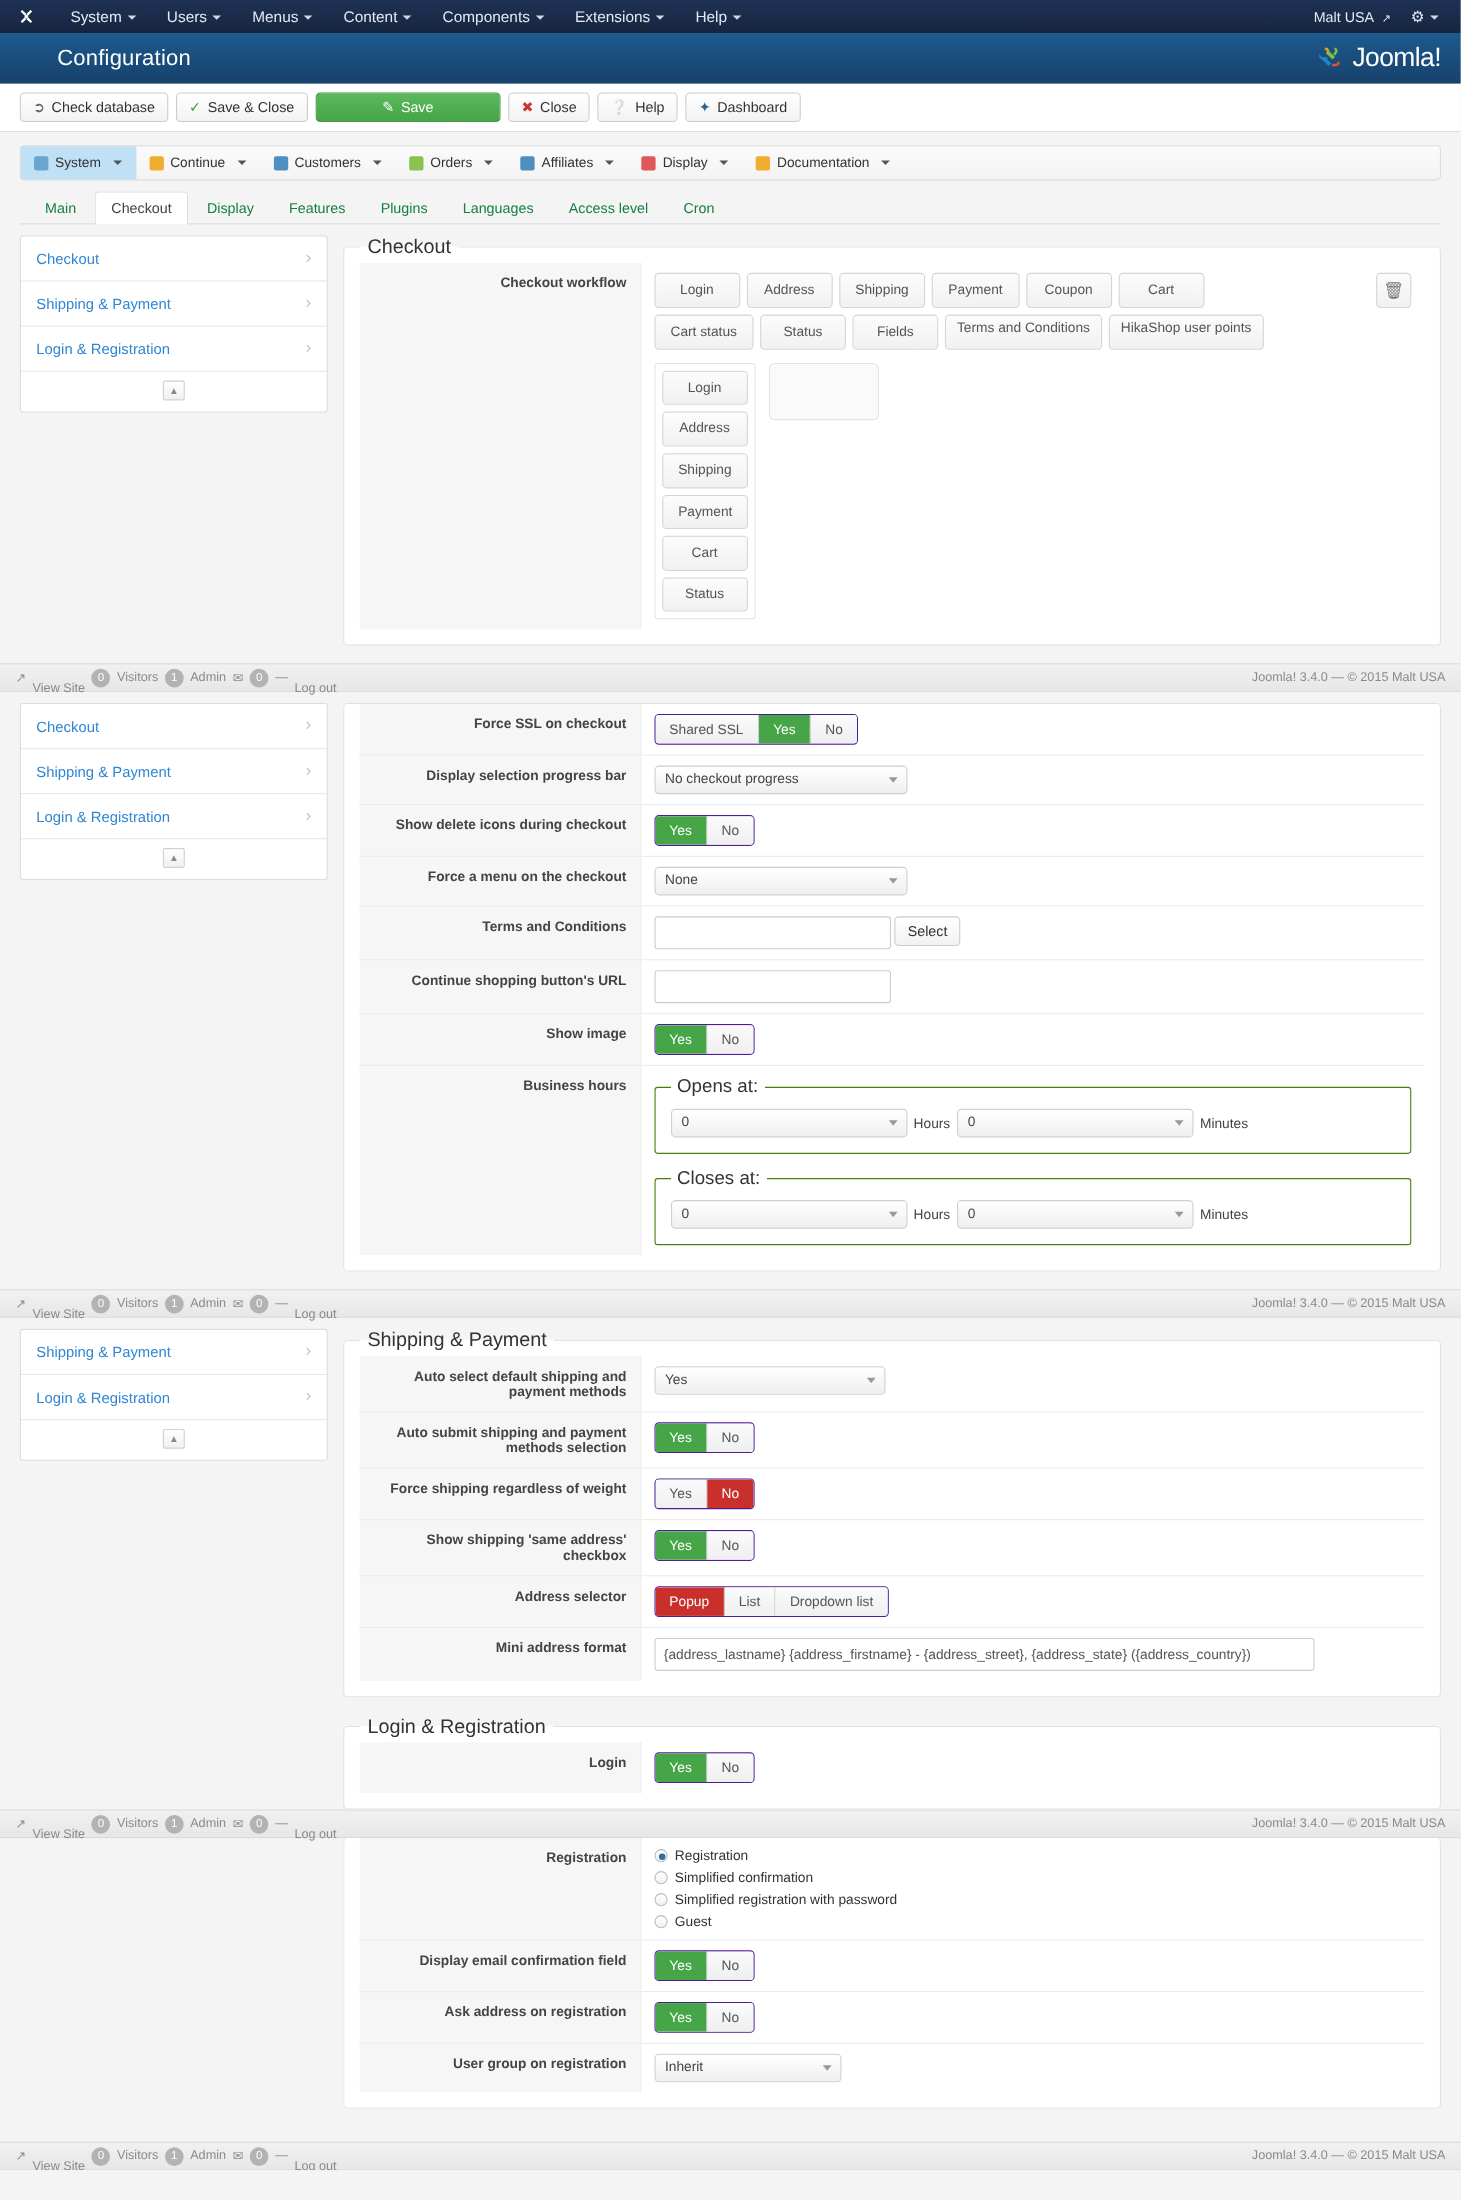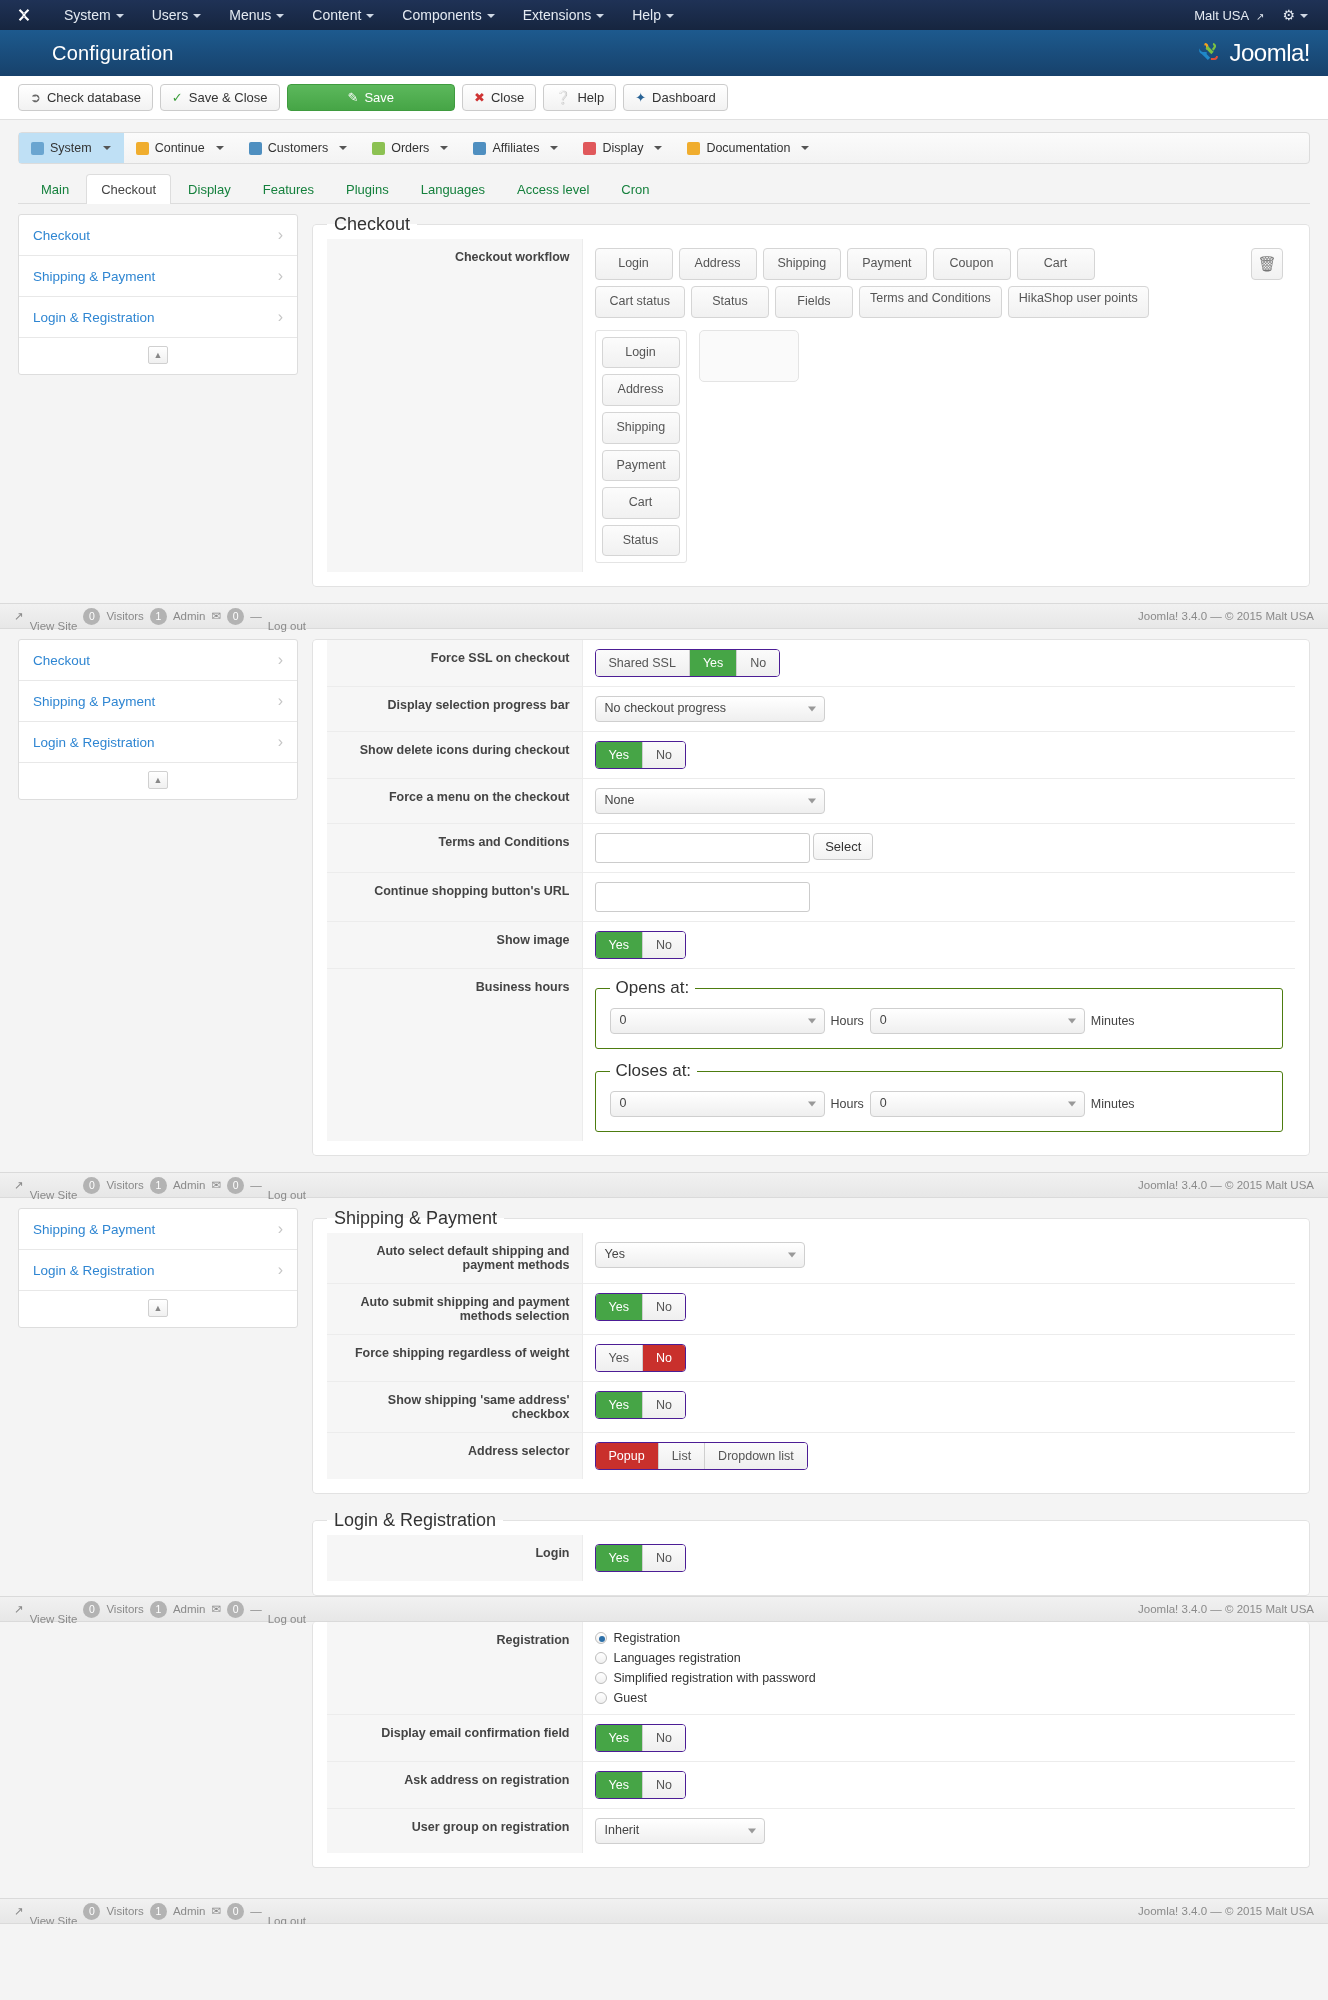--- a/index.html
+++ b/index.html
@@ -687,20 +687,26 @@
         <tr>
           <td class="lbl">Address selector</td>
           <td class="val">
             <div class="toggle">
               <span class="on-red">Popup</span>
               <span>List</span>
               <span>Dropdown list</span>
             </div>
           </td>
         </tr>
+        <tr>
+          <td class="lbl">Mini address format</td>
+          <td class="val">
+            <input class="txt w600" type="text" value="{address_lastname} {address_firstname} - {address_street}, {address_state} ({address_country})" style="">
+          </td>
+        </tr>
       </tbody>
         </table>
     </fieldset>
 
     <fieldset class="panel" style="margin-bottom:0;">
       <legend>Login &amp; Registration</legend>
       <table class="ftable">
         <tbody>
             <tr>
           <td class="lbl">Login</td>
@@ -740,21 +746,21 @@
             <tr>
           <td class="lbl">Registration</td>
           <td class="val">
             <div class="radios">
               <label class="rlab">
                 <span class="radio checked"></span>
                 <span>Registration</span>
               </label>
               <label class="rlab">
                 <span class="radio"></span>
-                <span>Languages registration</span>
+                <span>Simplified confirmation</span>
               </label>
               <label class="rlab">
                 <span class="radio"></span>
                 <span>Simplified registration with password</span>
               </label>
               <label class="rlab">
                 <span class="radio"></span>
                 <span>Guest</span>
               </label>
             </div>

